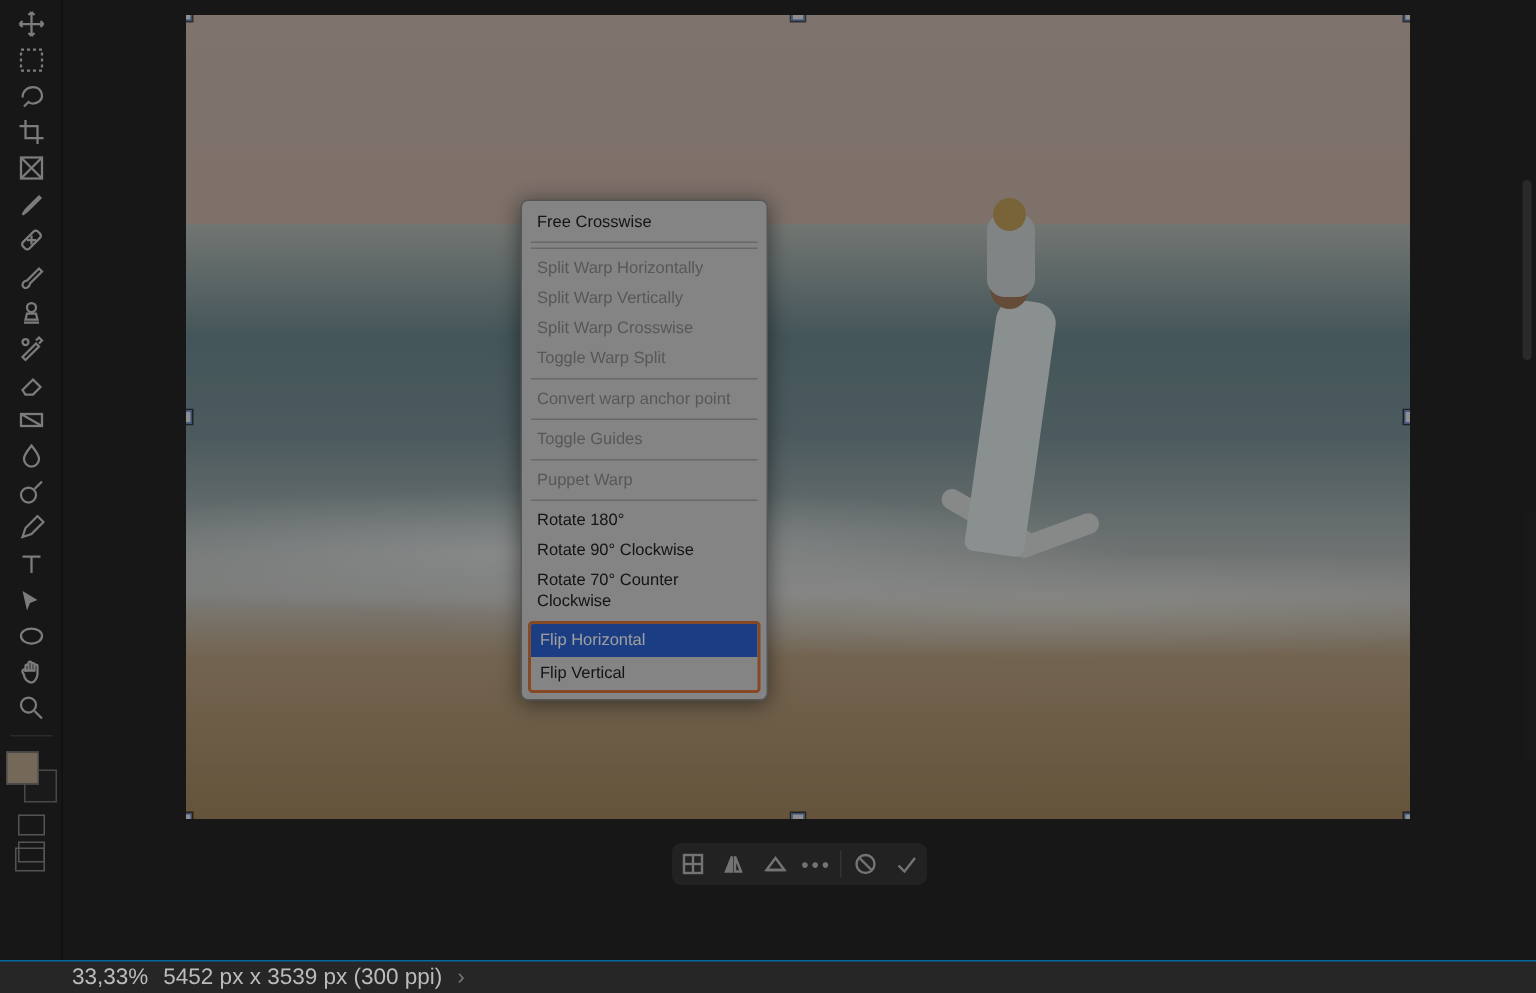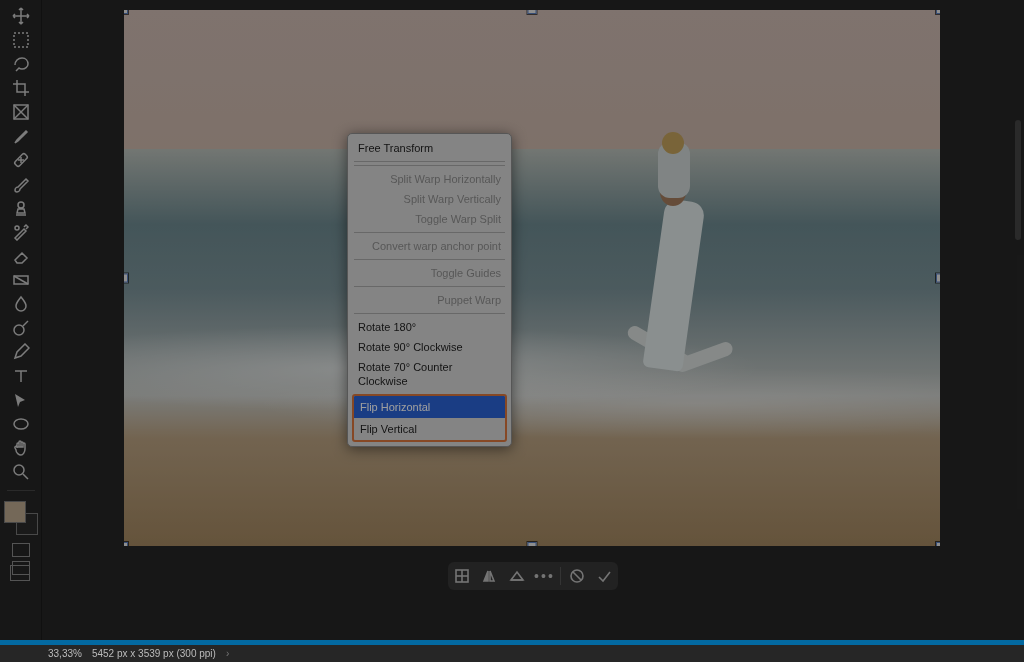--- a/index.html
+++ b/index.html
@@ -37,34 +37,34 @@
 
 
 .handle{ position:absolute; width:9px; height:9px; background:#e6e6e6; border:1px solid #5a7fbf; box-shadow:0 0 0 1px rgba(0,0,0,0.6);}
 .h-tl{left:-5px;top:-5px;} .h-tm{left:50%;top:-5px;transform:translateX(-50%);} .h-tr{right:-5px;top:-5px;}
 .h-ml{left:-5px;top:50%;transform:translateY(-50%);} .h-mr{right:-5px;top:50%;transform:translateY(-50%);}
 .h-bl{left:-5px;bottom:-5px;} .h-bm{left:50%;bottom:-5px;transform:translateX(-50%);} .h-br{right:-5px;bottom:-5px;}
 
 
 .ctx{ position:absolute; left:305px; top:133px; width:165px; background:#d6d6d6; border:1px solid #8c8c8c; border-radius:5px; box-shadow:0 2px 14px rgba(0,0,0,0.5); font-size:11px; color:#222; padding:4px 0;}
 .ctx .mi{ padding:3px 10px; line-height:14px; cursor:pointer; }
-.ctx .mi.dis{ color:#8d8d8d; cursor:default;text-align:right;}
+.ctx .mi.dis{ color:#8d8d8d; cursor:default;}
 .ctx hr{ border:none; border-top:1px solid #a8a8a8; margin:3px 6px;}
 .ctx .mi.selected{ background:#2b63d6; color:#fff;}
 .flip-group{ margin:3px 4px 0 4px; border:2px solid #d8743c; border-radius:3px; overflow:hidden;}
 .flip-group .mi{ padding:4px 6px;}
 
 
 .transform-bar{ position:absolute; left:50%; transform:translateX(-50%); bottom:50px; width:170px; height:28px; background:#373737; border-radius:6px; display:flex; align-items:center; justify-content:space-around; color:#bcbcbc;}
 .tb-btn{ width:24px; height:24px; display:flex;align-items:center;justify-content:center; font-size:14px;}
 .tb-sep{ width:1px; height:18px; background:#555;}
 .tb-btn svg{width:16px;height:16px;stroke:#bcbcbc;fill:none;stroke-width:1.6;}
 
 
-.status{ position:absolute; left:0; bottom:0; height:22px; width:100%; background:#262626; border-top:5px solid #0369a1; display:flex; align-items:center; font-size:10px; color:#bbb; padding-left:48px; gap:10px;}
+.status{ position:absolute; left:0; bottom:0; height:22px; width:100%; background:#262626; border-top:1px solid #0369a1; display:flex; align-items:center; font-size:15px; color:#bbb; padding-left:48px; gap:10px;}
 .status .chev{color:#777;}
 
 
 .rscroll{ position:absolute; right:3px; top:120px; width:6px; height:120px; background:#444; border-radius:3px;}
 
 </style>
 </head>
 <body>
 <div class="app">
 
@@ -208,26 +208,27 @@
     <div class="handle h-tm"></div>
     <div class="handle h-tr"></div>
     <div class="handle h-ml"></div>
     <div class="handle h-mr"></div>
     <div class="handle h-bl"></div>
     <div class="handle h-bm"></div>
     <div class="handle h-br"></div>
   </div>
 
   <div class="ctx">
-    <div class="mi">Free Transform</div>
+    <div class="mi">Free Crosswise</div>
     <hr>
     <hr>
     <div id="g2">
           <div class="mi dis">Split Warp Horizontally</div>
           <div class="mi dis">Split Warp Vertically</div>
+          <div class="mi dis">Split Warp Crosswise</div>
           <div class="mi dis">Toggle Warp Split</div>
         </div>
     <hr>
     <div id="g3">
           <div class="mi dis">Convert warp anchor point</div>
         </div>
     <hr>
     <div id="g4">
           <div class="mi dis">Toggle Guides</div>
         </div>

